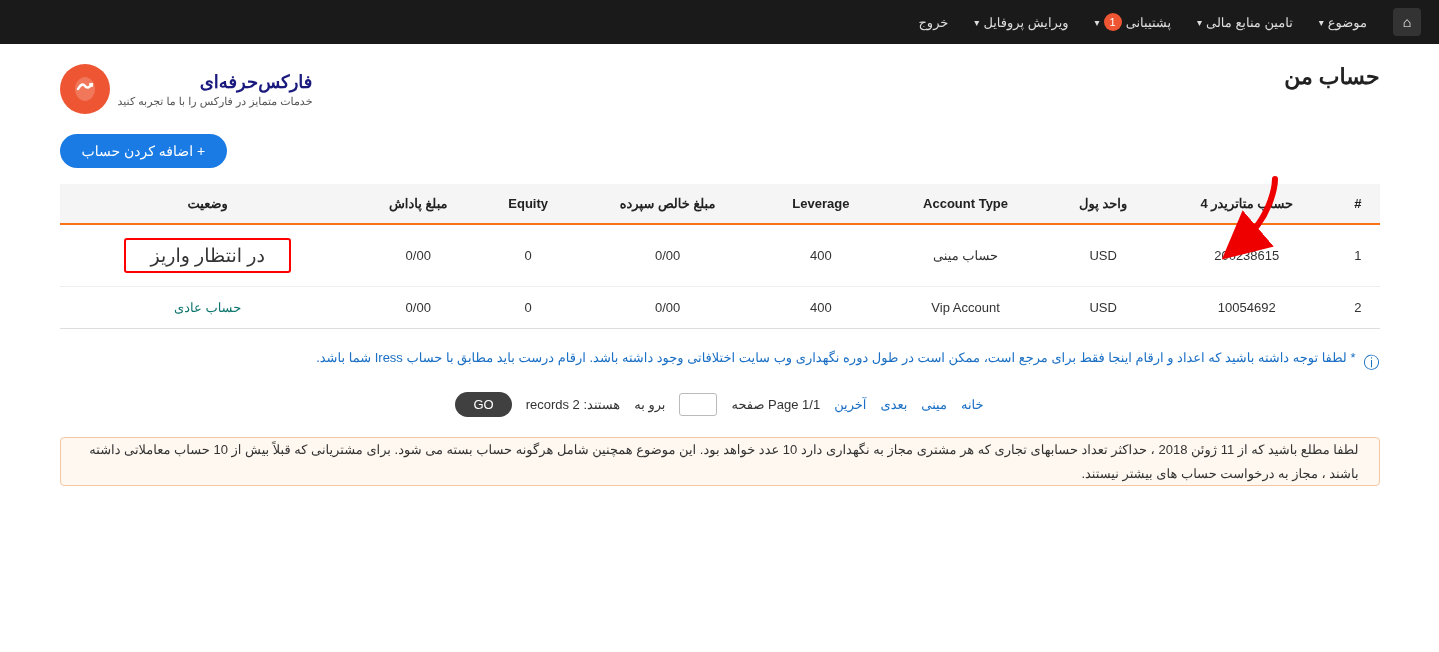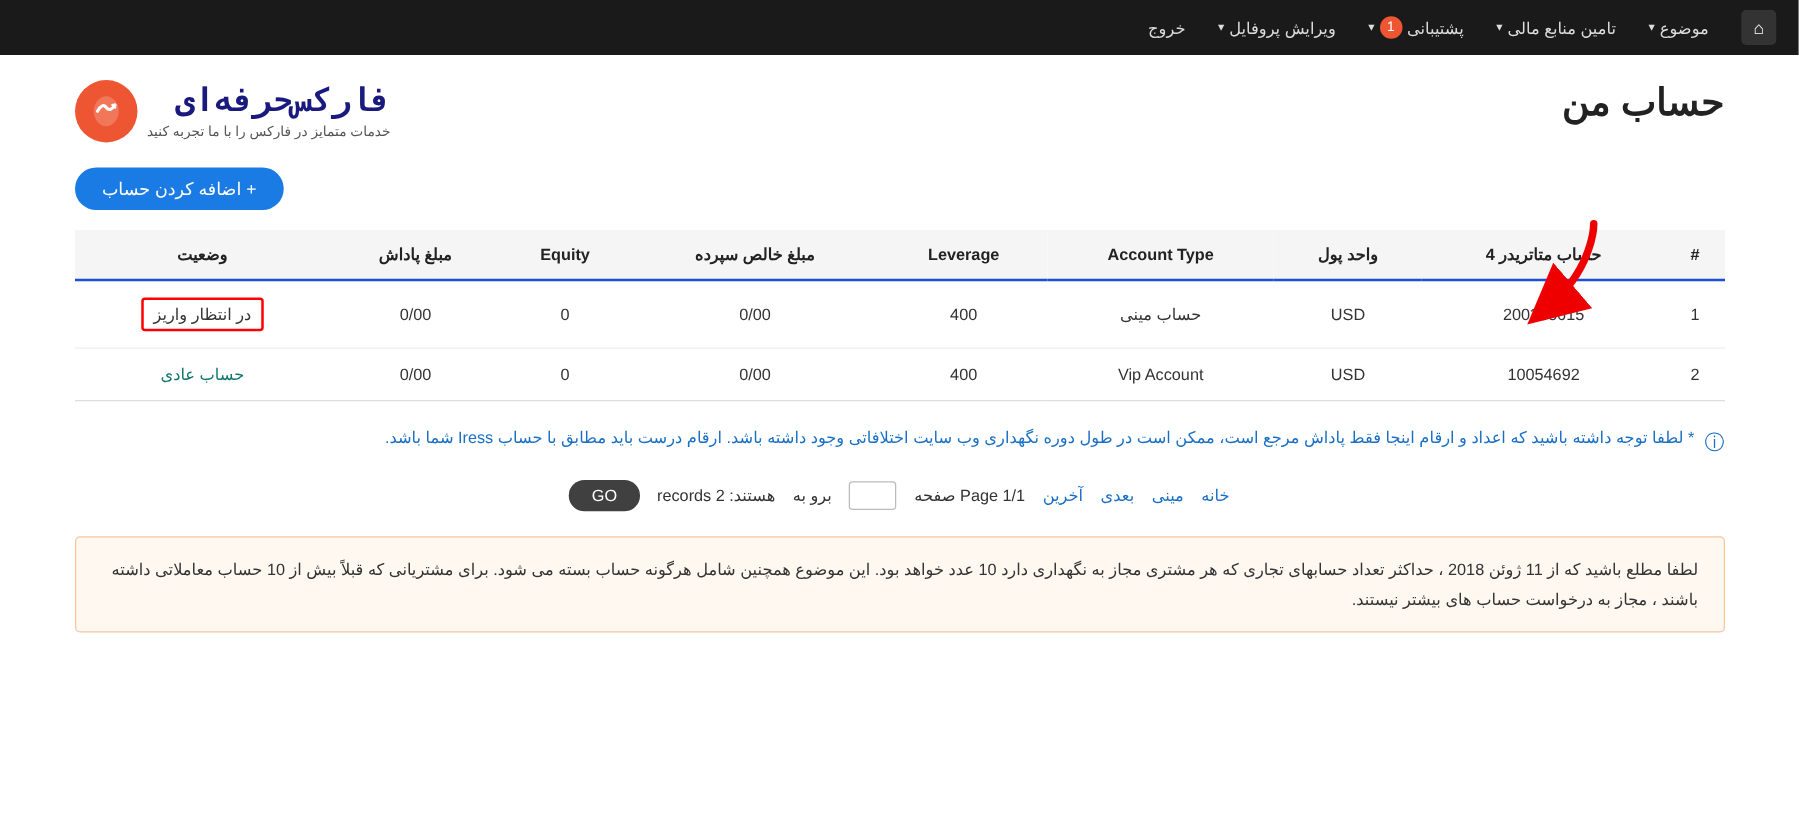--- a/index.html
+++ b/index.html
@@ -53,40 +53,39 @@
     }
 
     
     .header-row {
       display: flex;
       align-items: flex-start;
       justify-content: space-between;
       margin-bottom: 20px;
     }
     .page-title {
-      font-size: 30px;
+      font-size: 22px;
       font-weight: bold;
       color: #222;
     }
     .logo-area {
       display: flex;
       flex-direction: column;
       align-items: flex-end;
     }
     .logo-brand {
       display: flex;
       align-items: center;
       gap: 8px;
     }
     .logo-text {
-      font-size: 26px;
+      font-size: 18px;
       font-weight: bold;
       color: #1a1a7e;
       direction: rtl;
-      font-family: Liberation Mono, monospace;
     }
     .logo-icon {
       width: 50px; height: 50px;
       background: #e53;
       border-radius: 50%;
       display: flex; align-items: center; justify-content: center;
       color: #fff;
       font-size: 22px;
       font-weight: bold;
     }
@@ -110,44 +109,44 @@
     }
 
     
     .accounts-table {
       width: 100%;
       border-collapse: collapse;
       margin-bottom: 18px;
     }
     .accounts-table th {
       background: #f5f5f5;
-      border-bottom: 2px solid #1d4ed8;
+      border-bottom: 2px solid #f97316;
       padding: 12px 10px;
       text-align: center;
       font-weight: bold;
       color: #222;
       font-size: 13px;
     }
     .accounts-table td {
       border-bottom: 1px solid #eee;
       padding: 13px 10px;
       text-align: center;
       color: #333;
       font-size: 13px;
     }
     .accounts-table tr:last-child td {
       border-bottom: 1px solid #ddd;
     }
     .status-waiting {
       border: 2px solid red;
       color: #333;
-      padding: 4px 8px;
+      padding: 4px 24px;
       border-radius: 3px;
       display: inline-block;
-      font-size: 13px;
+      font-size: 19px;
     }
     .status-normal {
       color: #0f766e;
       display: inline-block;
     }
 
     
     .note-row {
       display: flex;
       align-items: flex-start;
@@ -199,21 +198,21 @@
       font-size: 13px;
       cursor: pointer;
       font-family: Tahoma, Arial, sans-serif;
     }
 
     
     .warning-box {
       background: #fff8f0;
       border: 1px solid #f5c6a0;
       border-radius: 4px;
-      padding: 14px 20px;
+      padding: 0 20px;
       color: #333;
       font-size: 13px;
       line-height: 1.8;
       text-align: right;
       direction: rtl;
     }
 
     
     .chevron { font-size: 10px; }
   </style>
@@ -321,21 +320,21 @@
       <td>0</td>
       <td>0/00</td>
       <td><span class="status-normal">حساب عادی</span></td>
     </tr>
         </tbody>
     </table>
   </div>
 
   <div class="note-row">
     <span class="note-icon">ⓘ</span>
-    <span>* لطفا توجه داشته باشید که اعداد و ارقام اینجا فقط پاداش مرجع است، ممکن است در طول دوره نگهداری وب سایت اختلافاتی وجود داشته باشد. ارقام درست باید مطابق با حساب Iress شما باشد.</span>
+    <span>* لطفا توجه داشته باشید که اعداد و ارقام اینجا فقط برای مرجع است، ممکن است در طول دوره نگهداری وب سایت اختلافاتی وجود داشته باشد. ارقام درست باید مطابق با حساب Iress شما باشد.</span>
   </div>
 
   <div class="pagination-row">
     <span class="pagination-link">خانه</span>
     <span class="pagination-link">مینی</span>
     <span class="pagination-link">بعدی</span>
     <span class="pagination-link">آخرین</span>
     <span>Page 1/1  صفحه</span>
     <input class="pagination-input" type="text" value="" style="">
     <span>برو به</span>

